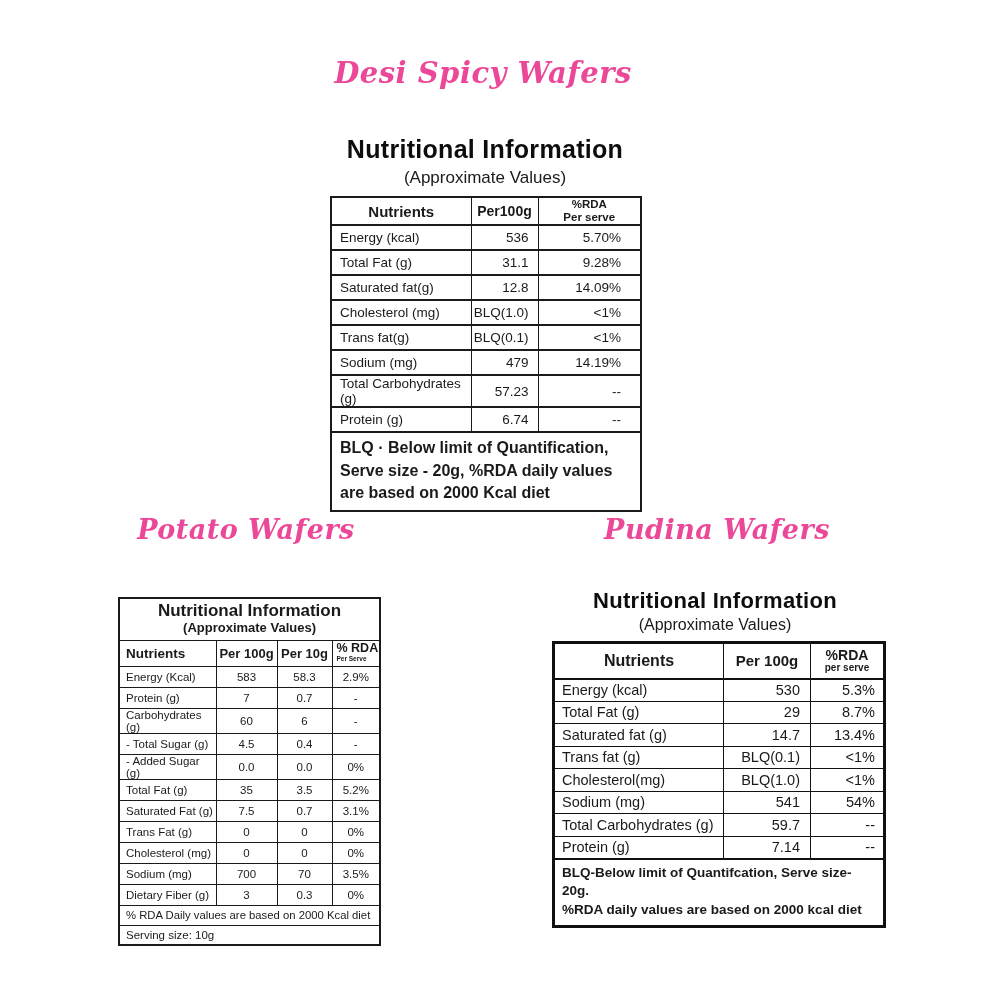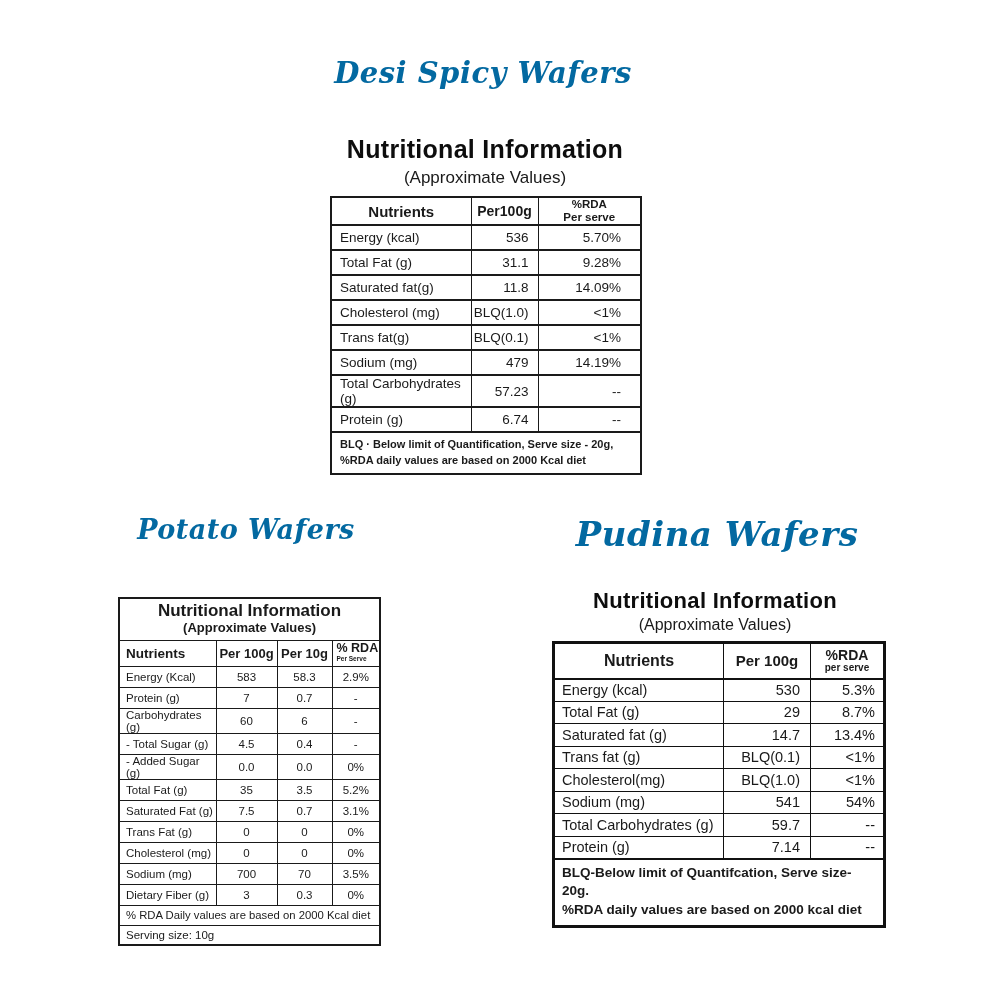--- a/index.html
+++ b/index.html
@@ -13,26 +13,26 @@
     overflow: hidden;
   }
 
   
   .product-title {
     position: absolute;
     text-align: center;
     font-family: "DejaVu Serif", serif;
     font-style: italic;
     font-weight: 800;
-    color: #0369a1;
+    color: #ec4899;
     letter-spacing: 0.5px;
   }
   #desi-title   { left: 283px; top: 56px;  width: 400px; font-size: 29px; }
   #potato-title { left: 96px;  top: 514px; width: 300px; font-size: 27px; }
-  #pudina-title { left: 567px; top: 514px; width: 300px; font-size: 34px; }
+  #pudina-title { left: 567px; top: 514px; width: 300px; font-size: 27px; }
 
   
   .ni-heading {
     position: absolute;
     text-align: center;
     font-weight: 700;
     color: #0d0d0d;
     letter-spacing: 0.3px;
   }
   .ni-sub {
@@ -54,21 +54,21 @@
   #desi-table th, #desi-table td { border: 1px solid #1a1a1a; border-top-width: 2px; border-bottom-width: 2px; }
   #desi-table thead th { height: 28px; font-weight: 700; text-align: center; vertical-align: middle; }
   #desi-table .h-nutrients { font-size: 15px; }
   #desi-table .h-per100g   { font-size: 14px; }
   #desi-table .h-rda       { font-size: 11.5px; line-height: 1.15; }
   #desi-table tbody td { height: 25px; font-size: 13.5px; vertical-align: middle; }
   #desi-table tbody td:nth-child(1) { text-align: left;  padding-left: 8px; }
   #desi-table tbody td:nth-child(2) { text-align: right; padding-right: 9px; }
   #desi-table tbody td:nth-child(3) { text-align: right; padding-right: 19px; }
   #desi-table .footnote-cell {
-    font-size: 11px; font-weight: 600; text-align: left;
+    font-size: 16px; font-weight: 600; text-align: left;
     padding: 4px 6px 5px 6px; line-height: 1.4; height: 40px; vertical-align: middle;
   }
 
   
   #potato-table { left: 118px; top: 597px; width: 261px; border: 2px solid #1a1a1a; }
   #potato-table th, #potato-table td { border: 1px solid #1a1a1a; }
   #potato-table .title-cell { height: 42px; text-align: center; vertical-align: middle; padding: 2px 0; }
   #potato-table .title-main { font-size: 17px; font-weight: 700; line-height: 1.1; }
   #potato-table .title-sub  { font-size: 13px; line-height: 1.15; }
   #potato-table thead th { height: 26px; font-weight: 700; vertical-align: middle; }
@@ -132,21 +132,21 @@
           <td>536</td>
           <td>5.70%</td>
         </tr>
         <tr>
           <td>Total Fat (g)</td>
           <td>31.1</td>
           <td>9.28%</td>
         </tr>
         <tr>
           <td>Saturated fat(g)</td>
-          <td>11.8</td>
+          <td>12.8</td>
           <td>14.09%</td>
         </tr>
         <tr>
           <td>Cholesterol (mg)</td>
           <td>BLQ(1.0)</td>
           <td>&lt;1%</td>
         </tr>
         <tr>
           <td>Trans fat(g)</td>
           <td>BLQ(0.1)</td>

